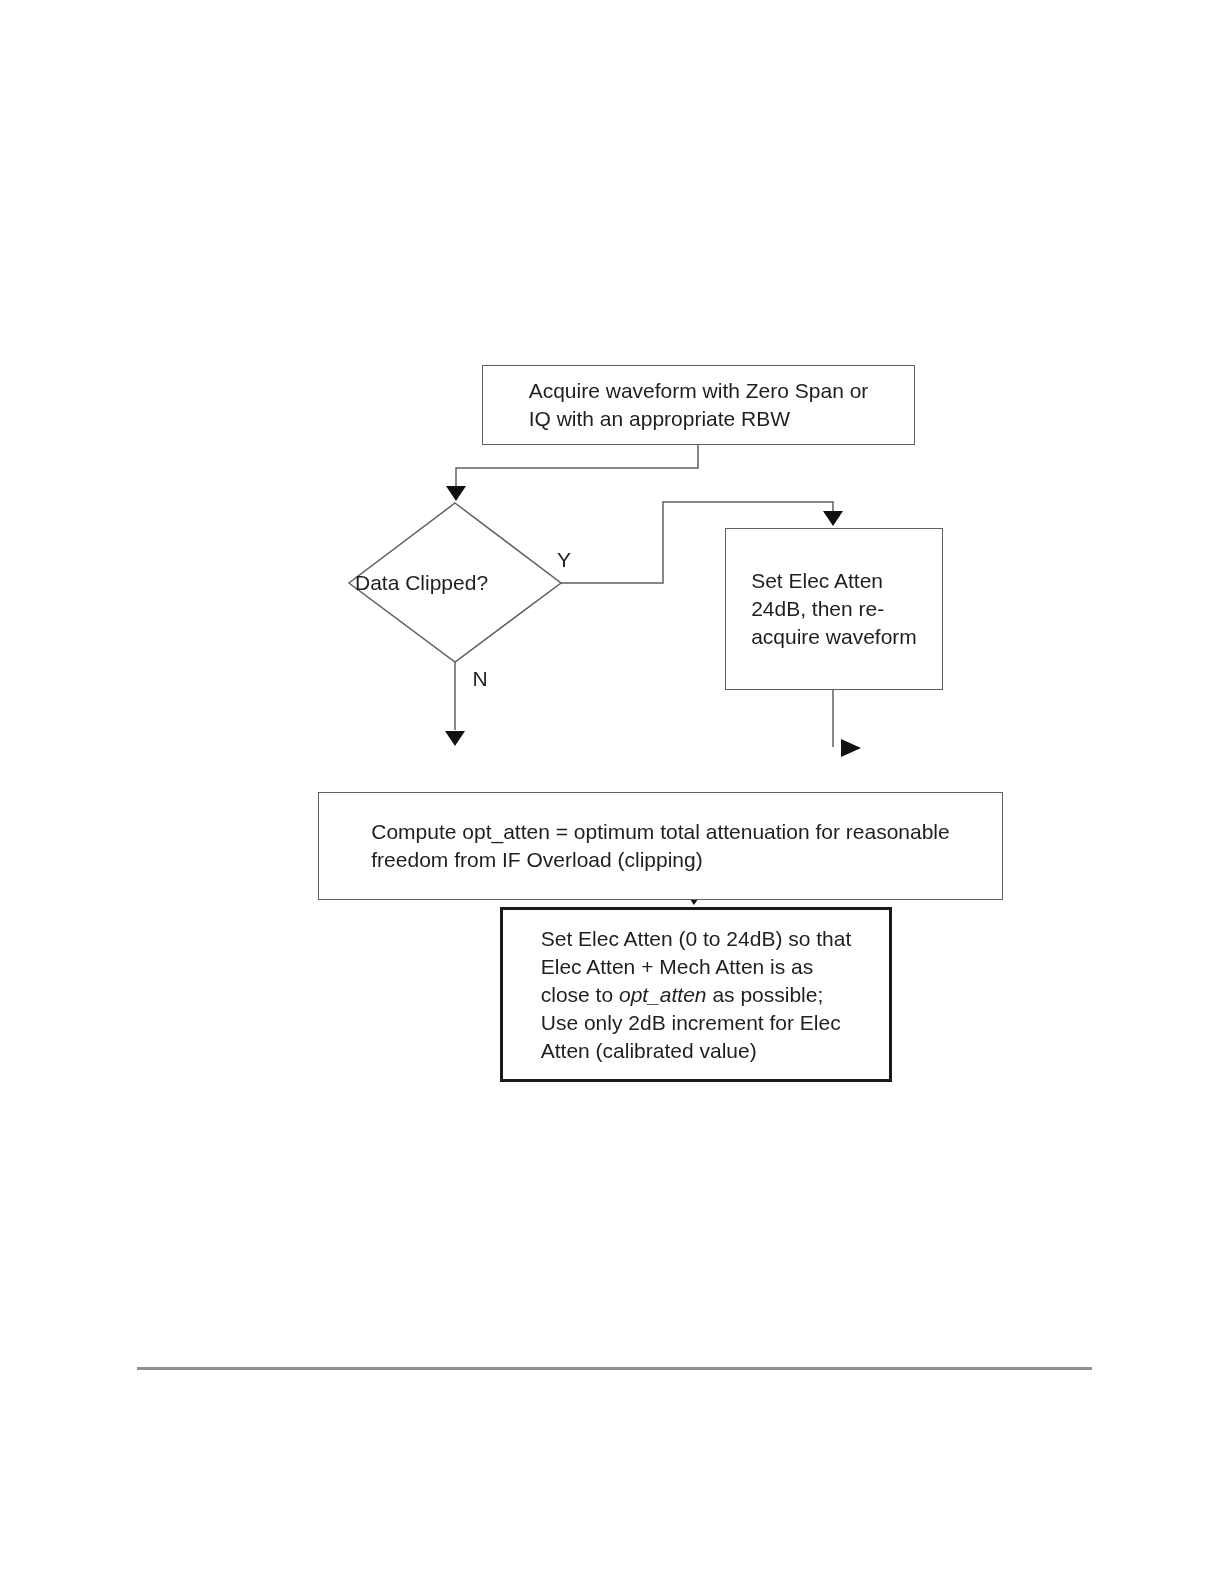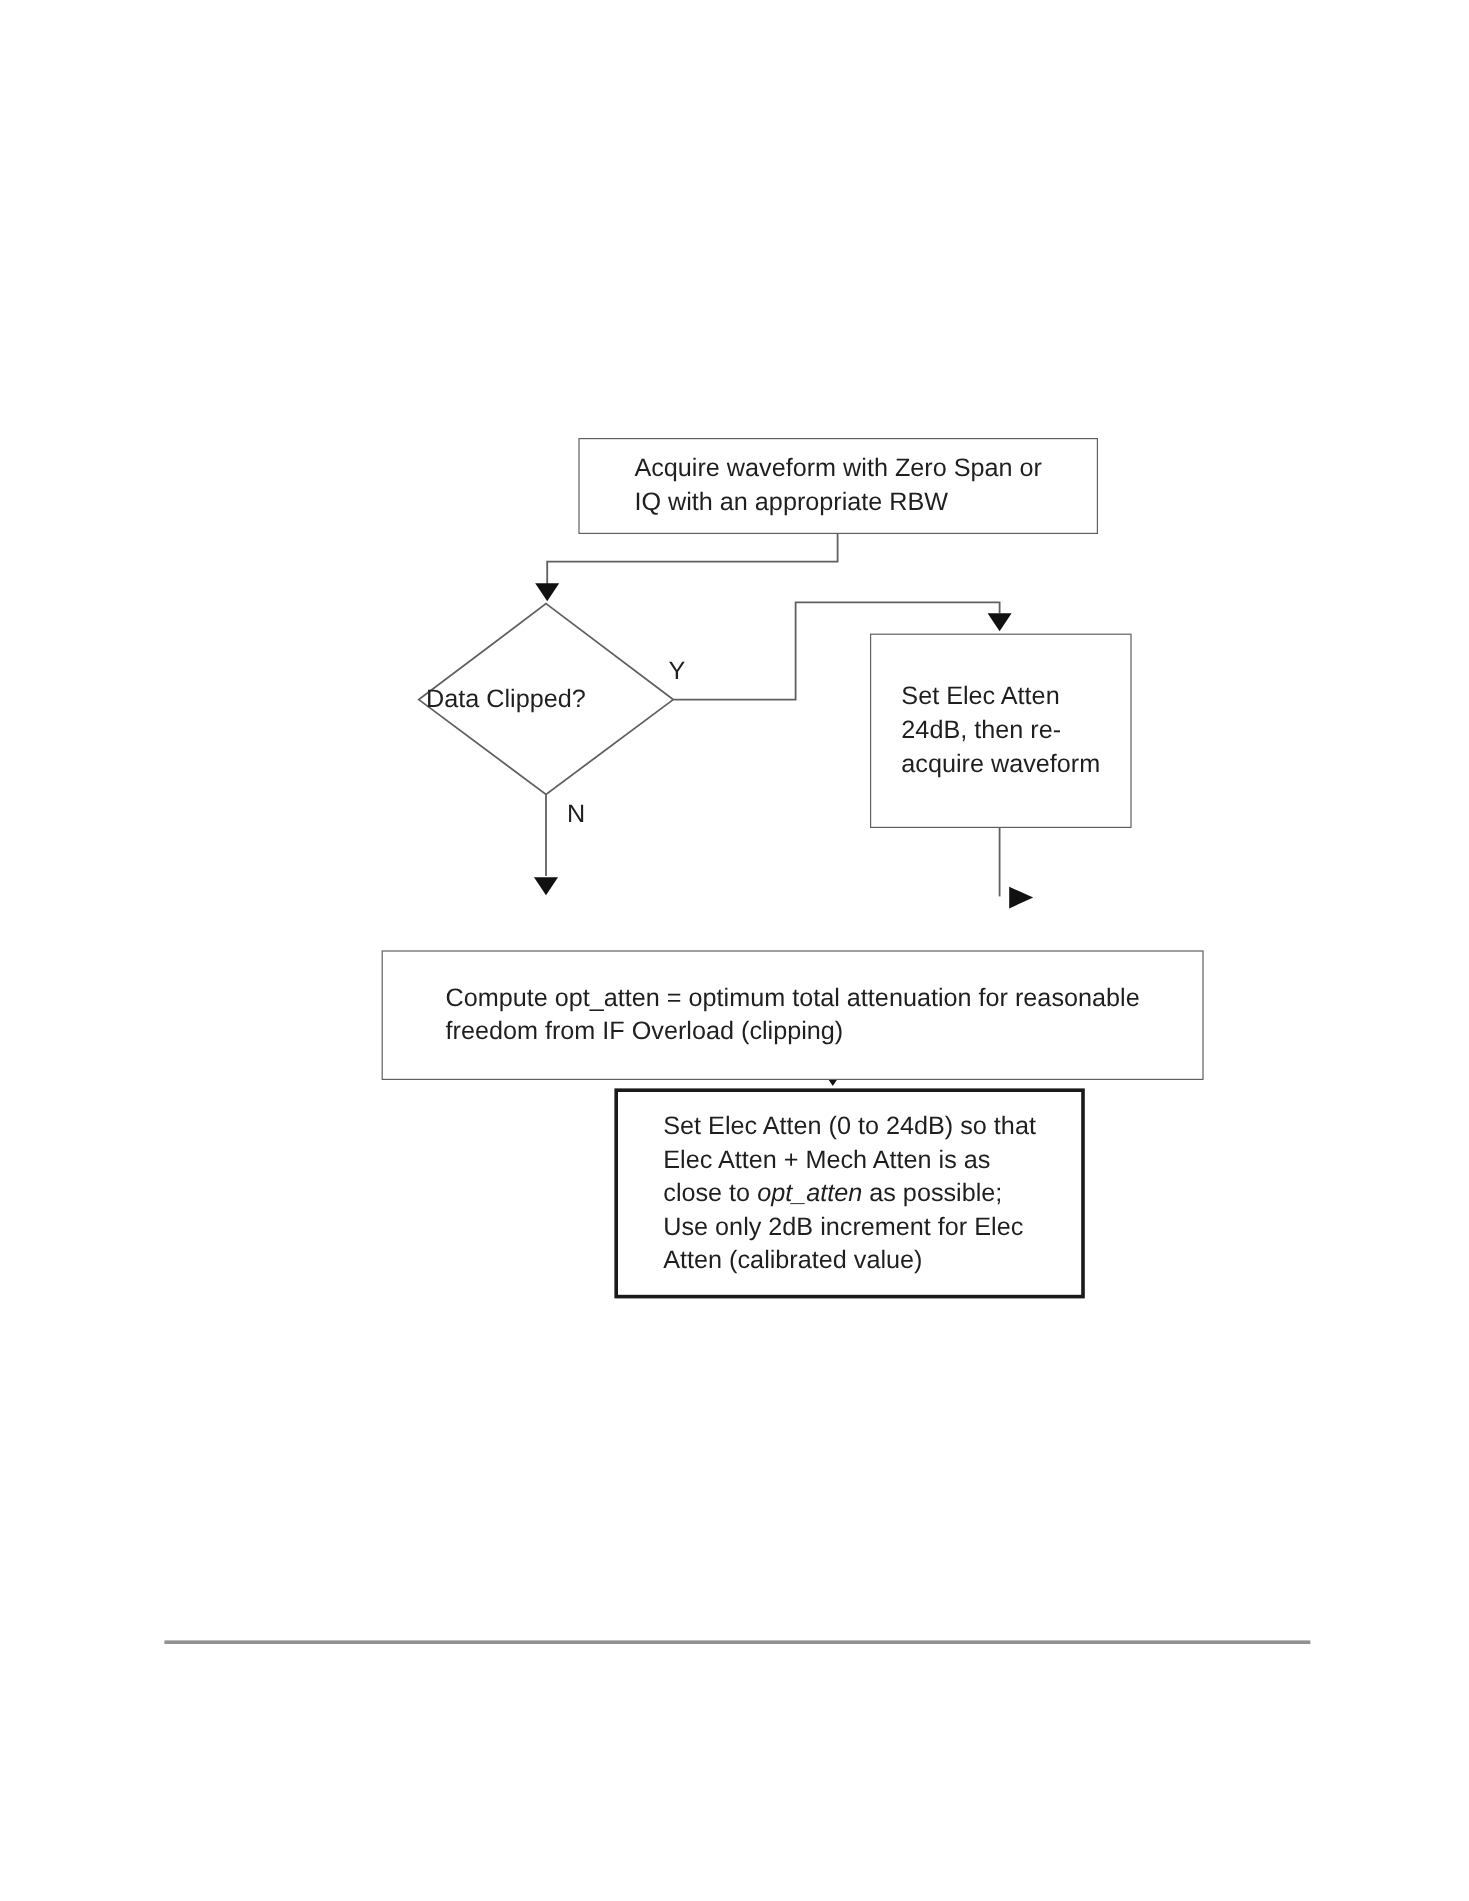--- a/index.html
+++ b/index.html
@@ -39,21 +39,21 @@
   .node-acquire {
     left: 482px; top: 365px; width: 433px; height: 80px;
   }
   .node-set-elec-24 {
     left: 725px; top: 528px; width: 218px; height: 162px;
   }
   .node-compute {
     left: 318px; top: 748px; width: 685px; height: 108px; margin-top: 44px;
   }
   .node-set-elec-final {
-    left: 512px; top: 907px; width: 392px; height: 175px;
+    left: 500px; top: 907px; width: 392px; height: 175px;
     border: 3px solid #1a1a1a;
   }
   .node-text {
     white-space: pre-line;
   }
   .decision-label {
     position: absolute;
     left: 355px; top: 569px; width: 200px;
     text-align: left;
     font-size: 21px;

